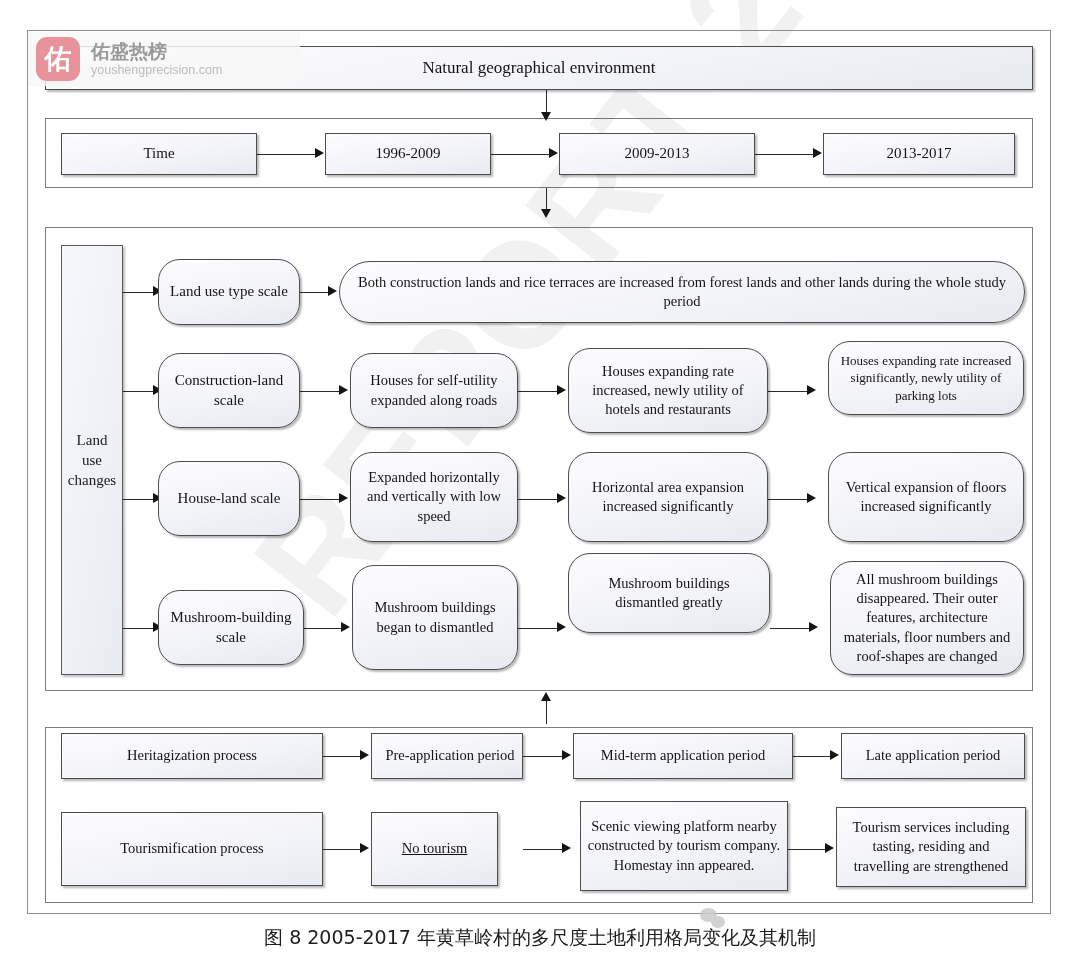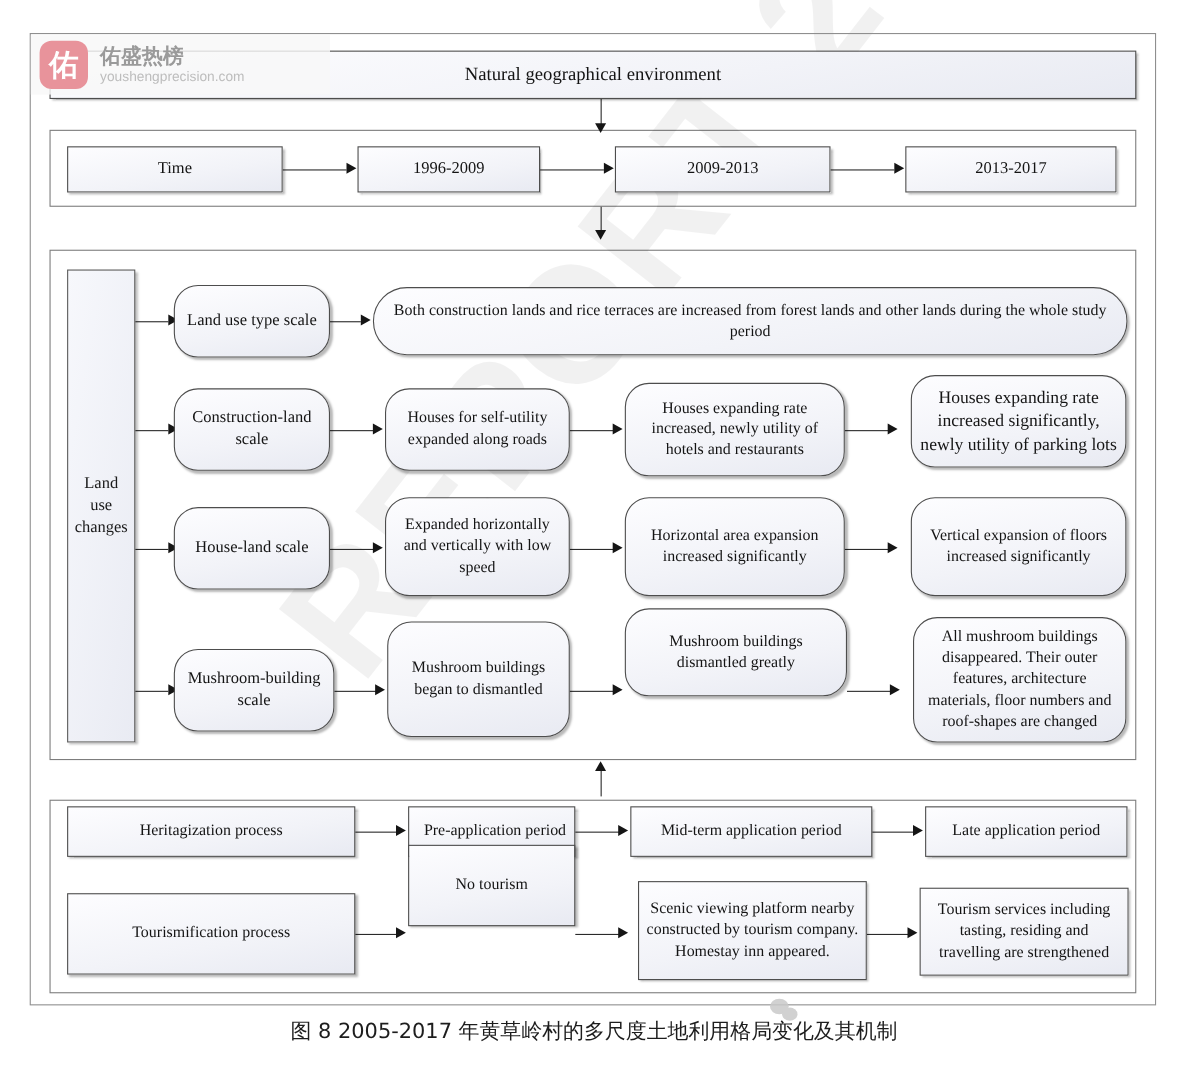--- a/index.html
+++ b/index.html
@@ -324,21 +324,21 @@
 <div class="arrow-h" style="left:557px; top:385px;"></div>
 
 <div class="node round" style="left:568px; top:348px; width:200px; height:85px; font-size:14.5px;">
   <span>Houses expanding rate increased, newly utility of hotels and restaurants</span>
 </div>
 <div class="conn" style="left:768px; top:381px; width:50px; height:20px;">
   <div class="line-h" style="width:40px;"></div>
 </div>
 <div class="arrow-h" style="left:807px; top:385px;"></div>
 
-<div class="node round" style="left:828px; top:341px; width:196px; height:84px; font-size:16px;">
+<div class="node round" style="left:828px; top:341px; width:196px; height:74px; font-size:13px;">
   <span>Houses expanding rate increased significantly, newly utility of parking lots</span>
 </div>
 
 <div class="conn" style="left:123px; top:489px; width:40px; height:20px;">
   <div class="line-h" style="width:30px;"></div>
 </div>
 <div class="arrow-h" style="left:153px; top:493px;"></div>
 
 <div class="node round" style="left:158px; top:461px; width:142px; height:75px;">
   <span>House-land scale</span>
@@ -435,21 +435,21 @@
 </div>
 
 <div class="node sq" style="left:61px; top:812px; width:262px; height:74px; font-size:14.5px;">
   <span>Tourismification process</span>
 </div>
 <div class="conn" style="left:323px; top:839px; width:48px; height:20px;">
   <div class="line-h" style="width:38px;"></div>
 </div>
 <div class="arrow-h" style="left:360px; top:843px;"></div>
 
-<div class="node sq" style="left:371px; top:768px; width:152px; height:74px; font-size:14.5px;">
+<div class="node sq" style="left:371px; top:812px; width:127px; height:74px; font-size:14.5px;text-decoration:underline;">
   <span>No tourism</span>
 </div>
 <div class="conn" style="left:523px; top:839px; width:50px; height:20px;">
   <div class="line-h" style="width:40px;"></div>
 </div>
 <div class="arrow-h" style="left:562px; top:843px;"></div>
 
 <div class="node sq" style="left:580px; top:801px; width:208px; height:90px; font-size:14.5px;">
   <span>Scenic viewing platform nearby constructed by tourism company. Homestay inn appeared.</span>
 </div>

